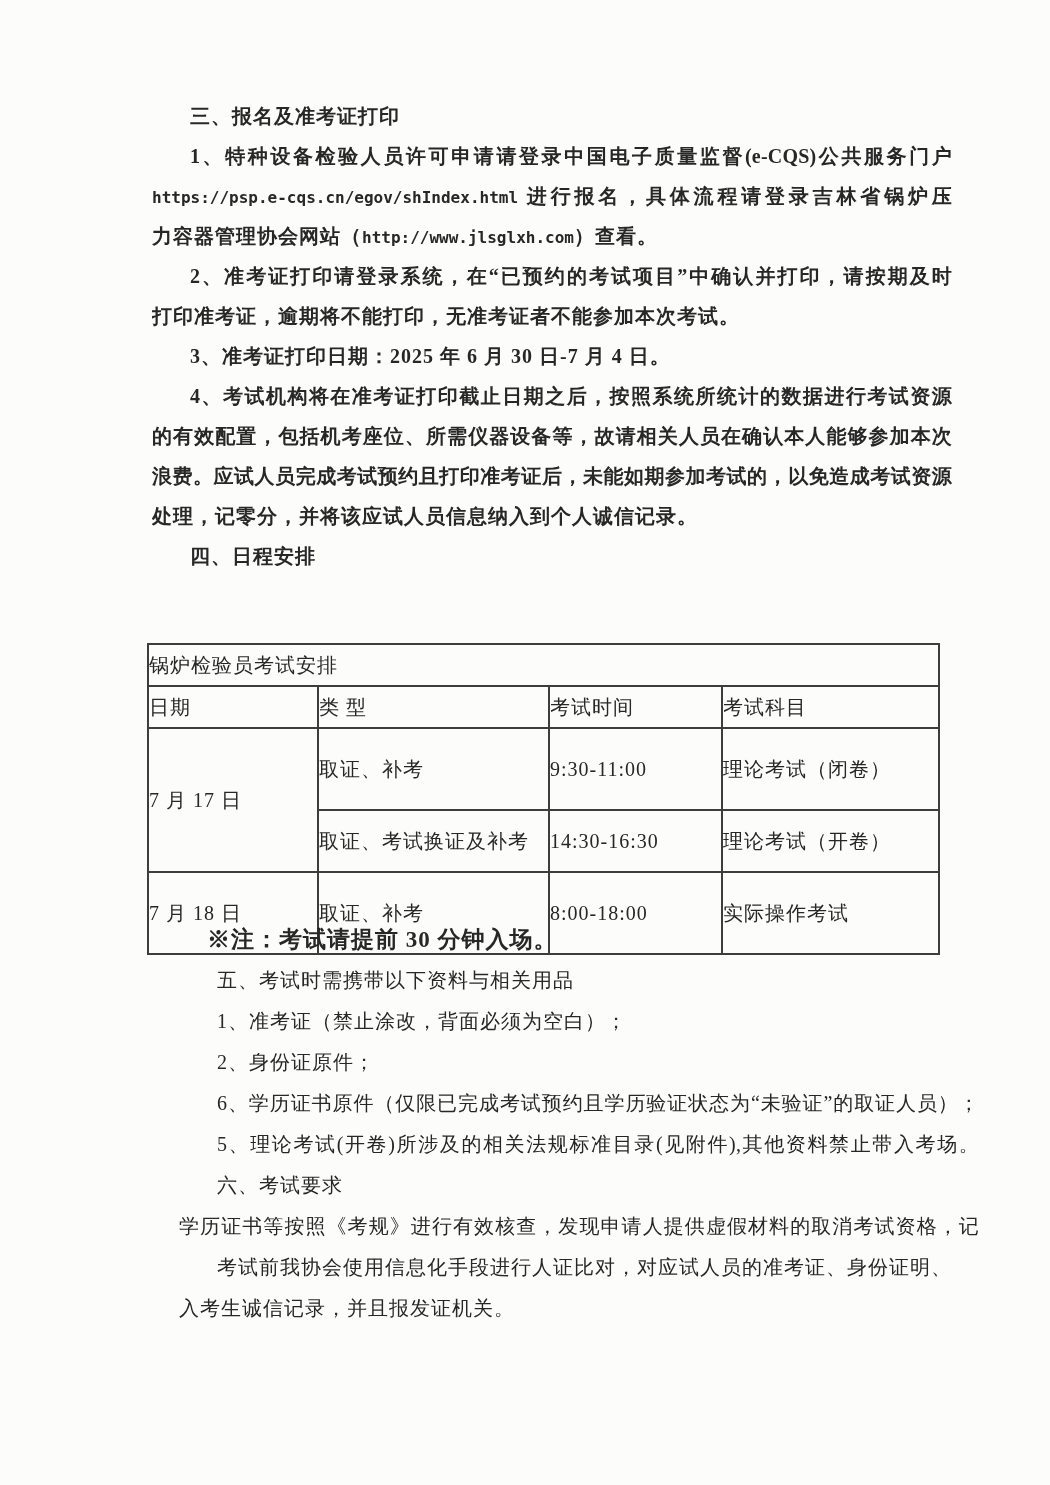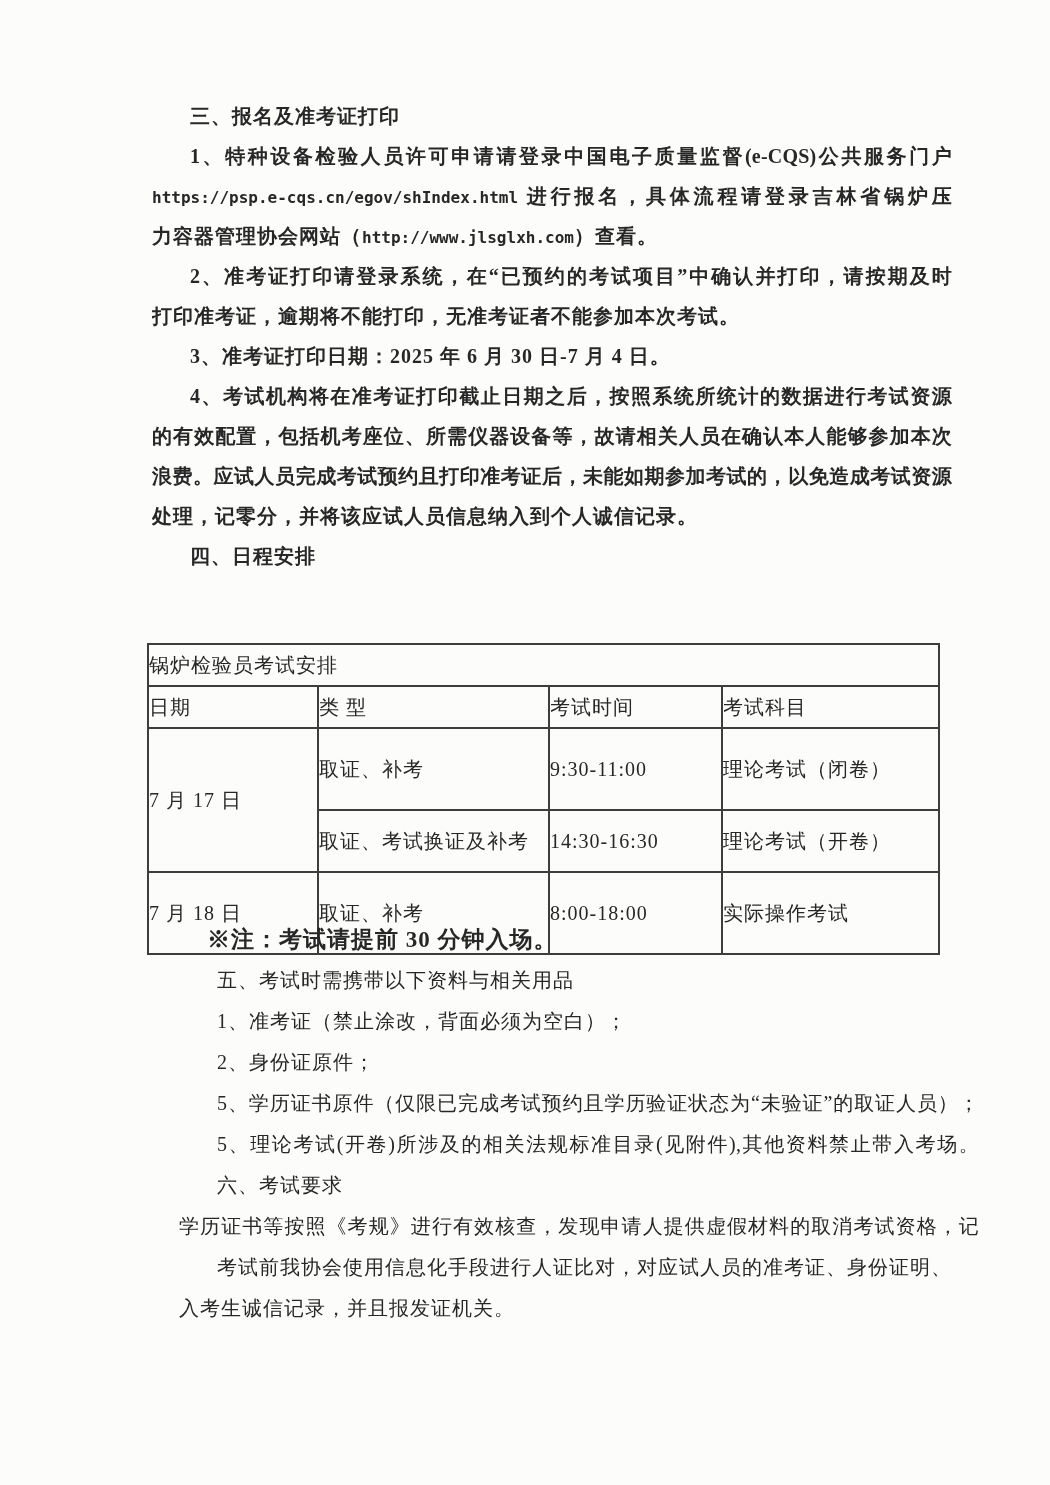--- a/index.html
+++ b/index.html
@@ -90,21 +90,21 @@
       <td>实际操作考试</td>
     </tr>
   </tbody>
     </table>
 
   <div class="textcol" id="col-bottom">
     <div class="line note-line">※注：考试请提前 30 分钟入场。</div>
     <div class="line indent">五、考试时需携带以下资料与相关用品</div>
     <div class="line indent">1、准考证（禁止涂改，背面必须为空白）；</div>
     <div class="line indent">2、身份证原件；</div>
-    <div class="line indent fill">5、学历证书原件（仅限已完成考试预约且学历验证状态为“未验证”的取证人员）；</div>
+    <div class="line indent fill">6、学历证书原件（仅限已完成考试预约且学历验证状态为“未验证”的取证人员）；</div>
     <div class="line indent fill">5、理论考试(开卷)所涉及的相关法规标准目录(见附件),其他资料禁止带入考场。</div>
     <div class="line indent">六、考试要求</div>
     <div class="line fill">学历证书等按照《考规》进行有效核查，发现申请人提供虚假材料的取消考试资格，记</div>
     <div class="line indent">考试前我协会使用信息化手段进行人证比对，对应试人员的准考证、身份证明、</div>
     <div class="line">入考生诚信记录，并且报发证机关。</div>
   </div>
 
 </div>
 
 </body></html>

